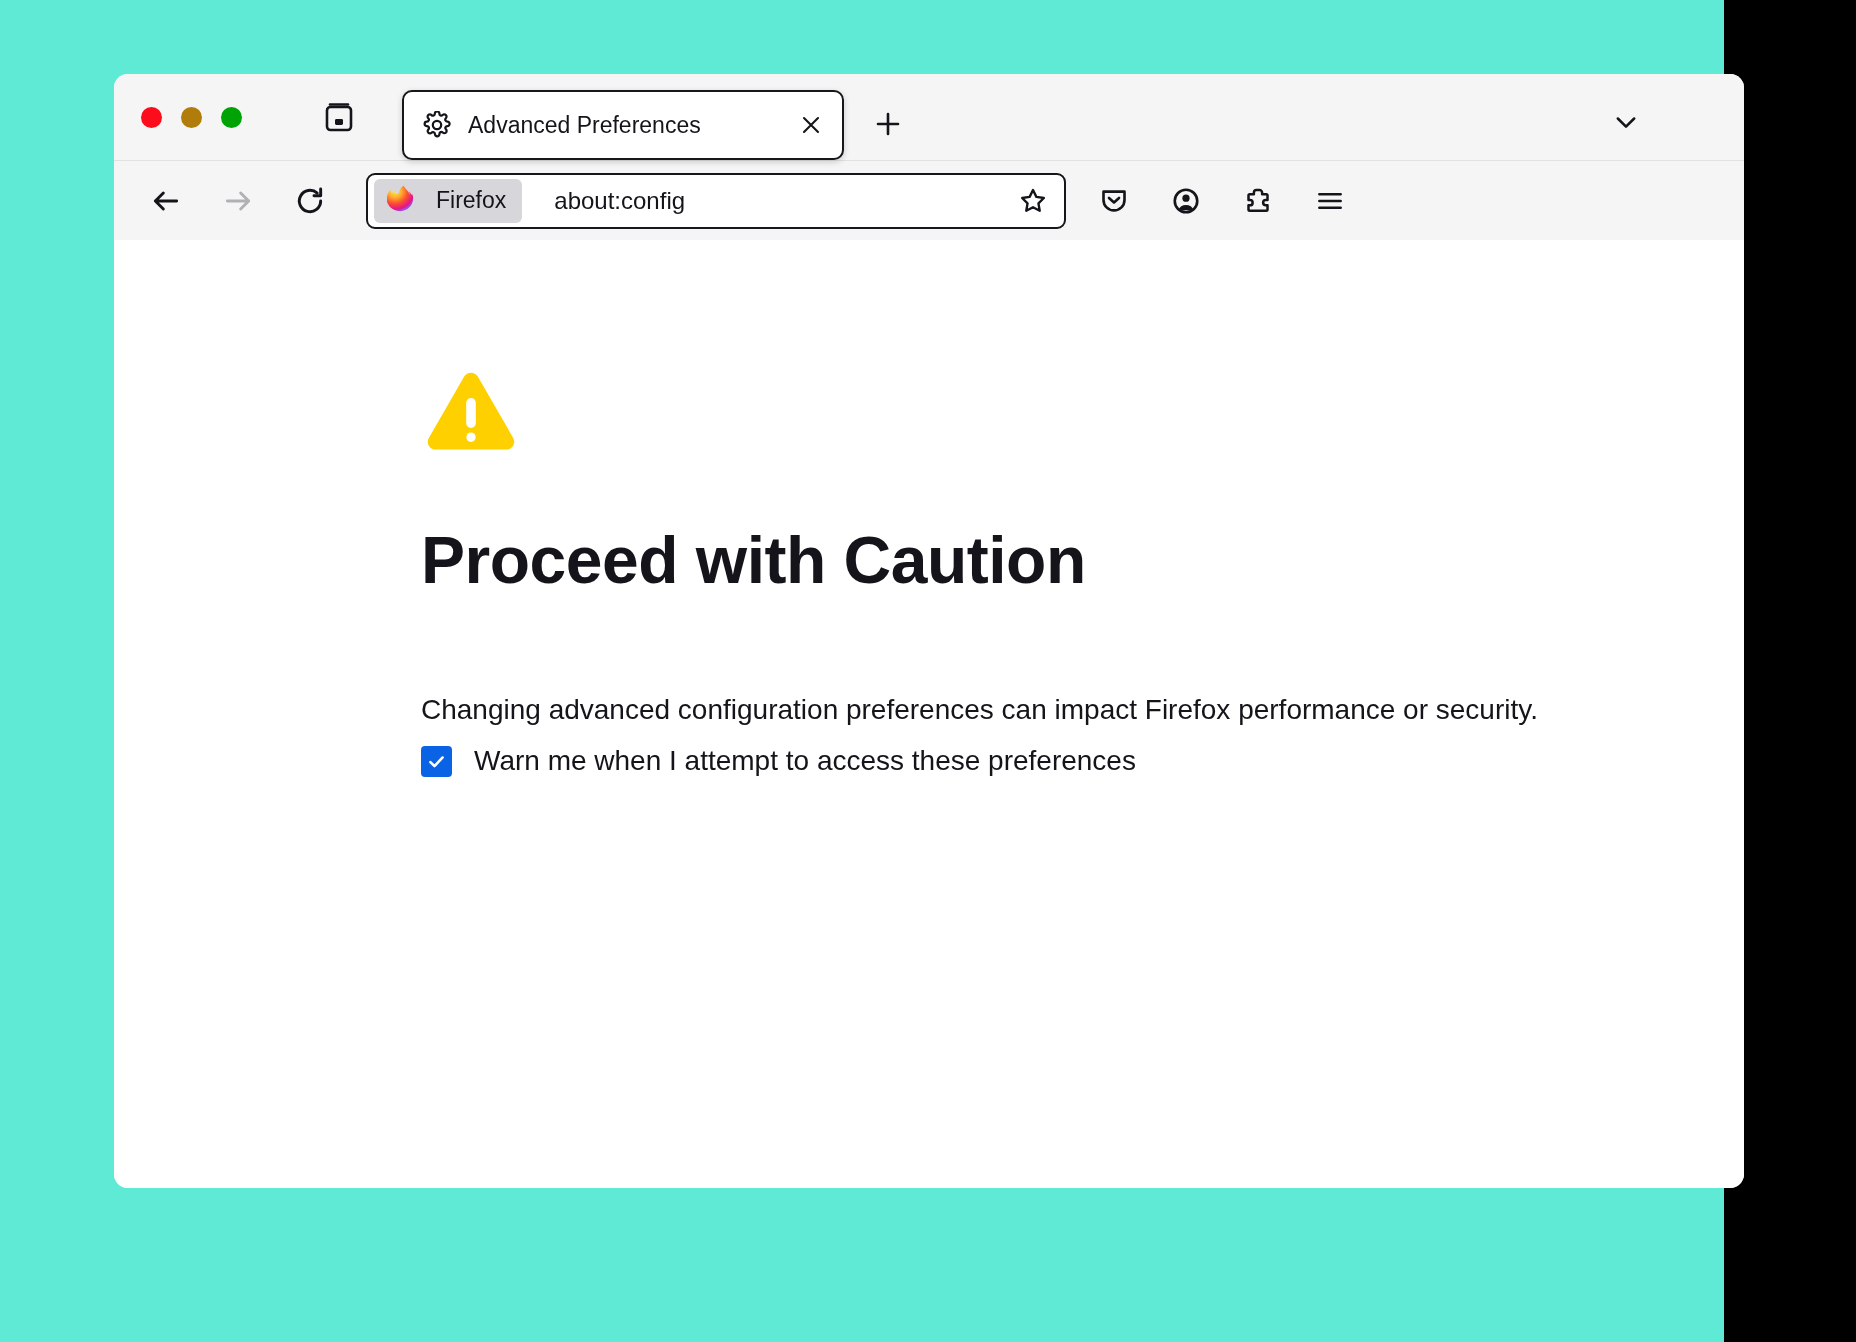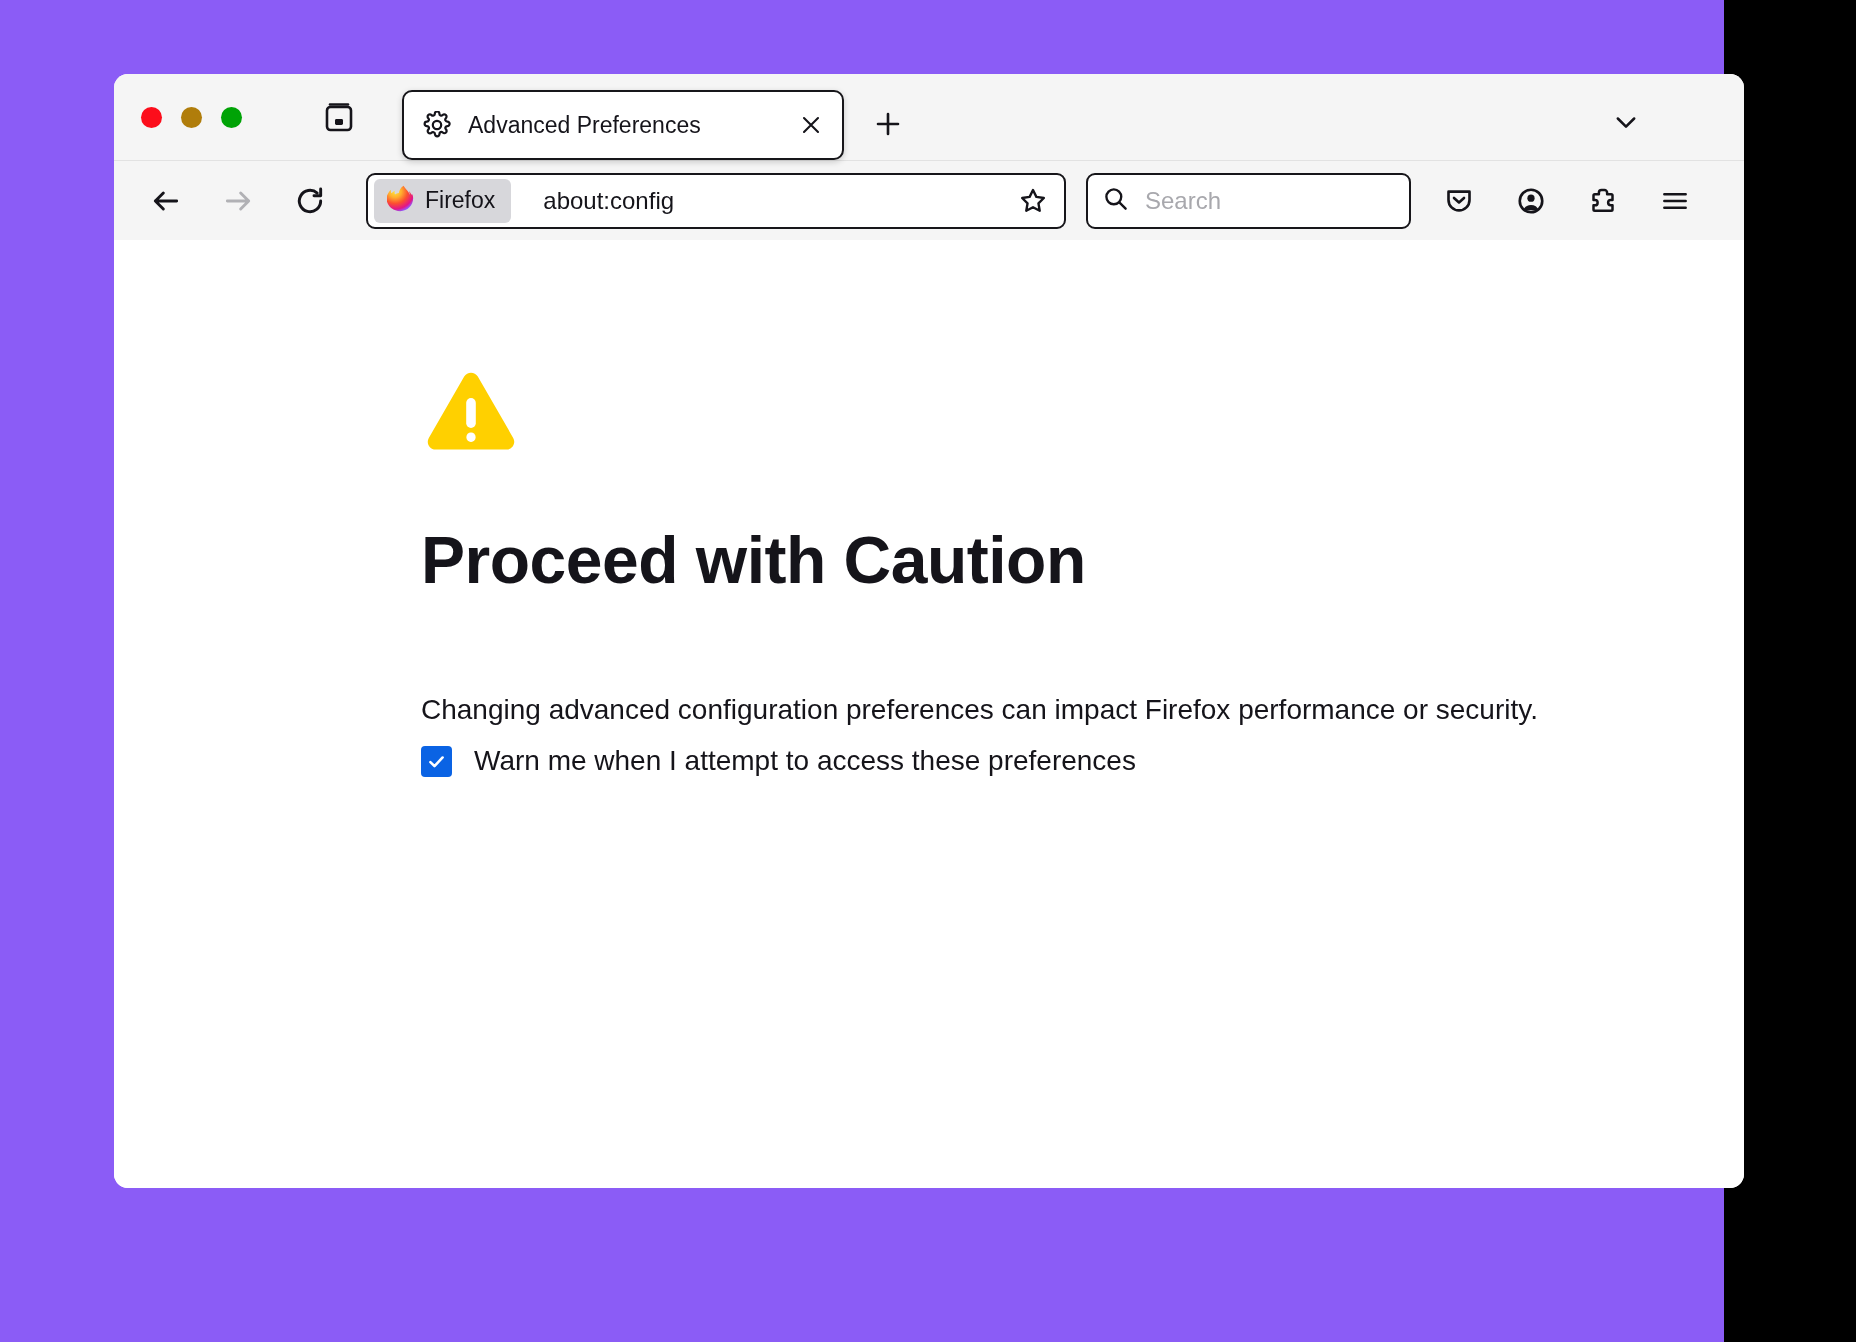--- a/index.html
+++ b/index.html
@@ -9,21 +9,21 @@
     height: 1342px;
     background: #000000;
     font-family: "Liberation Sans", sans-serif;
     overflow: hidden;
   }
 
   #screen {
     position: relative;
     width: 1724px;
     height: 1342px;
-    background: #8b5cf6;
+    background: #5eead4;
   }
 
   
   #browser-window {
     position: absolute;
     left: 114px;
     top: 74px;
     width: 1630px;
     height: 1114px;
     background: #ffffff;
@@ -148,21 +148,21 @@
     align-items: center;
     padding: 0 10px 0 6px;
     max-width: 700px;
   }
   .identity-chip {
     height: 44px;
     background: #d7d7db;
     border-radius: 6px;
     display: flex;
     align-items: center;
-    gap: 11px;
+    gap: 22px;
     padding: 0 16px 0 13px;
     flex: 0 0 auto;
   }
   .chip-label { font-size: 23px; color: #15141a; }
   .url-text {
     flex: 1 1 auto;
     font-size: 24px;
     color: #15141a;
     margin-left: 32px;
     white-space: nowrap;
@@ -347,29 +347,20 @@
           <span class="chip-label">Firefox</span>
         </div>
         <span class="url-text">about:config</span>
         <span class="star-btn">
           <svg width="30" height="30" viewBox="0 0 24 24" fill="none">
             <path d="M12 3.2l2.7 5.5 6 .9-4.35 4.25 1.03 6-5.38-2.83-5.38 2.83 1.03-6L3.3 9.6l6-.9L12 3.2z" stroke="#15141a" stroke-width="1.9" stroke-linejoin="round"></path>
           </svg>
         </span>
       </div>
 
-      <div class="searchbar">
-        <span>
-          <svg width="27" height="27" viewBox="0 0 24 24" fill="none">
-            <circle cx="10.5" cy="10.5" r="6.6" stroke="#15141a" stroke-width="2.1"></circle>
-            <path d="M15.4 15.4L21 21" stroke="#15141a" stroke-width="2.1" stroke-linecap="round"></path>
-          </svg>
-        </span>
-        <span class="search-placeholder">Search</span>
-      </div>
 
       <div class="toolbar-icons">
         <div class="navbtn">
           <svg width="30" height="30" viewBox="0 0 24 24" fill="none">
             <path d="M3.6 4.5h16.8v6.6c0 4.7-3.8 8.4-8.4 8.4S3.6 15.8 3.6 11.1V4.5z" stroke="#15141a" stroke-width="2.1" stroke-linejoin="round"></path>
             <path d="M8 9.6l4 3.6 4-3.6" stroke="#15141a" stroke-width="2.1" stroke-linecap="round" stroke-linejoin="round"></path>
           </svg>
         </div>
         <div class="navbtn">
           <svg width="30" height="30" viewBox="0 0 24 24" fill="none">

